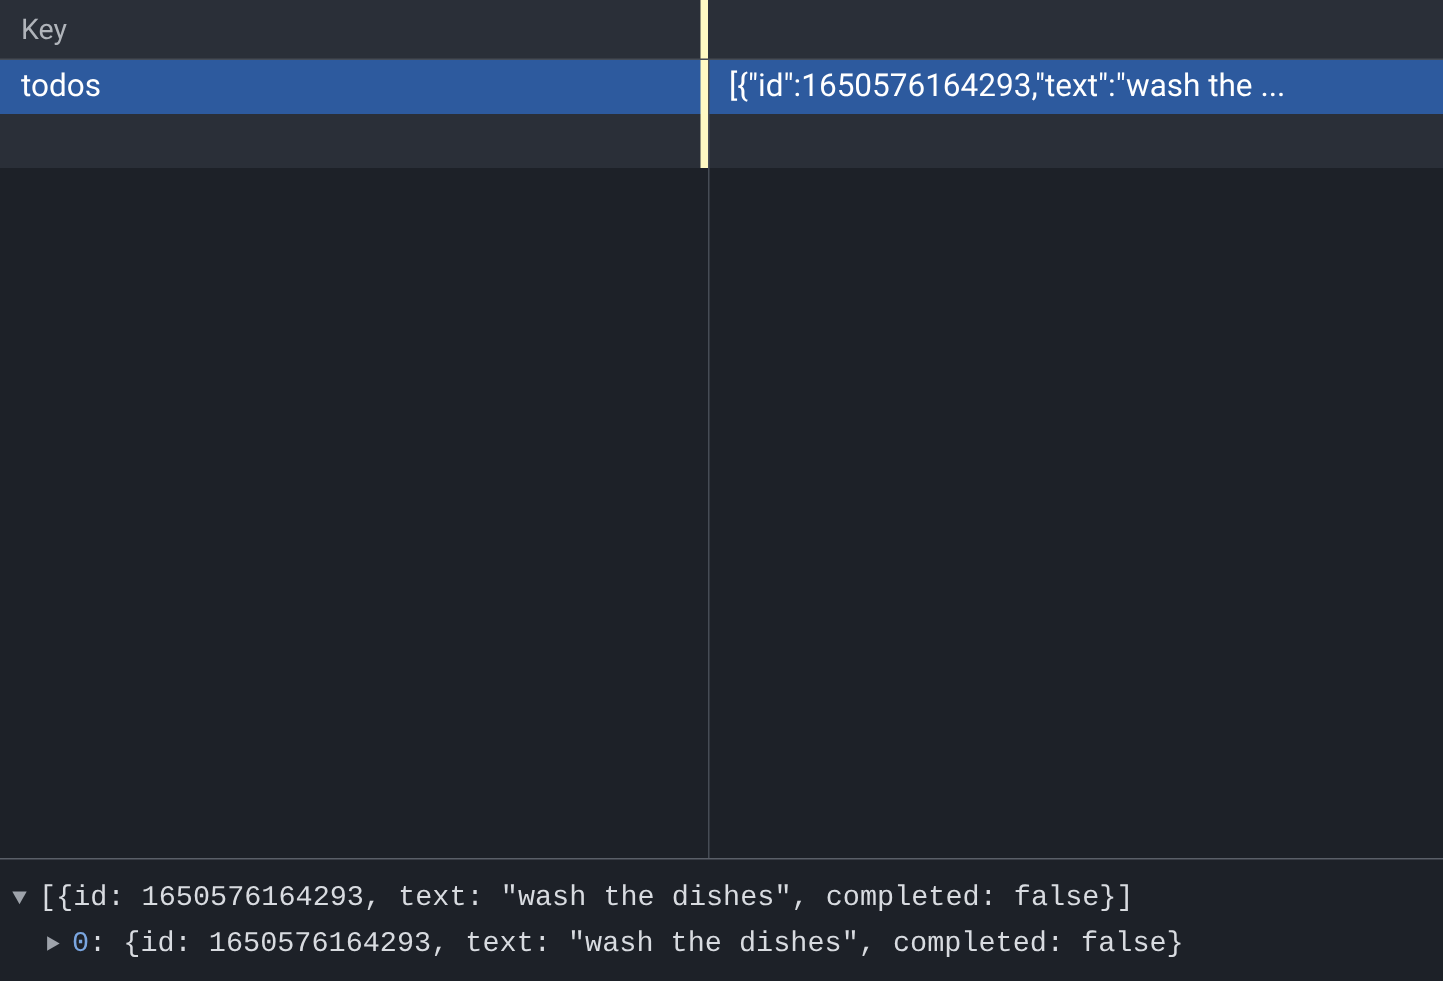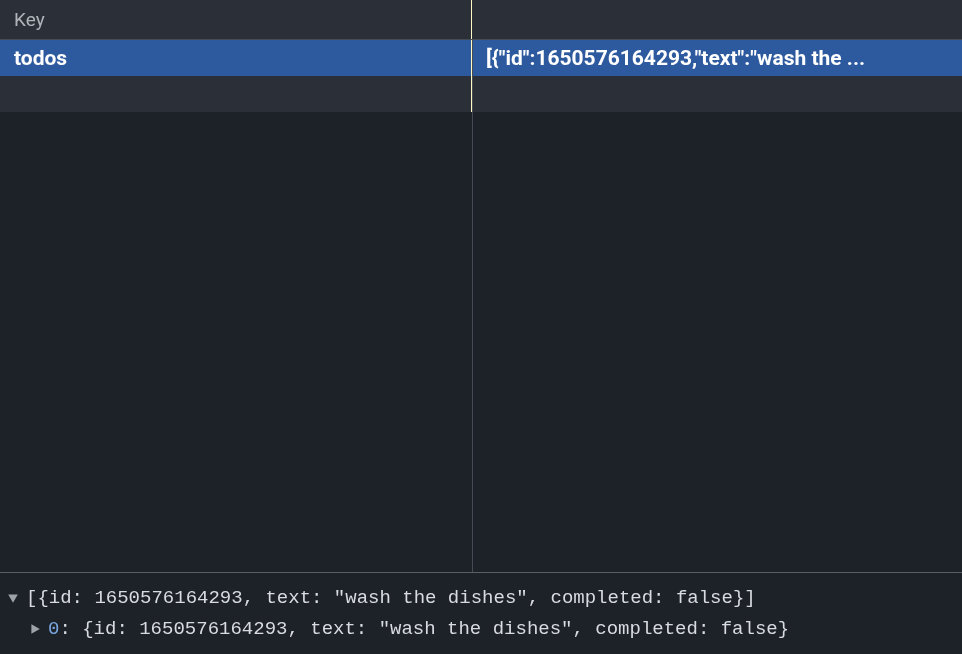--- a/index.html
+++ b/index.html
@@ -31,35 +31,34 @@
     }
     .table-header .col {
       padding: 8px 14px;
       font-size: 19px;
       color: #b0b4ba;
       display: flex;
       align-items: center;
     }
     .col-key {
       width: 472px;
-      border-right: 1px solid #fef9c3;
+      border-right: 5px solid #fef9c3;
       flex-shrink: 0;
     }
     .col-value {
       flex: 1;
     }
     .table-body {
       flex: 1;
       overflow: hidden;
       position: relative;
     }
     .table-row {
       display: flex;
       height: 36px;
-      font-weight: bold;
     }
     .table-row.selected {
       background: #2d5a9e;
     }
     .table-row .col {
       padding: 5px 14px;
       font-size: 21px;
       display: flex;
       align-items: center;
       white-space: nowrap;

